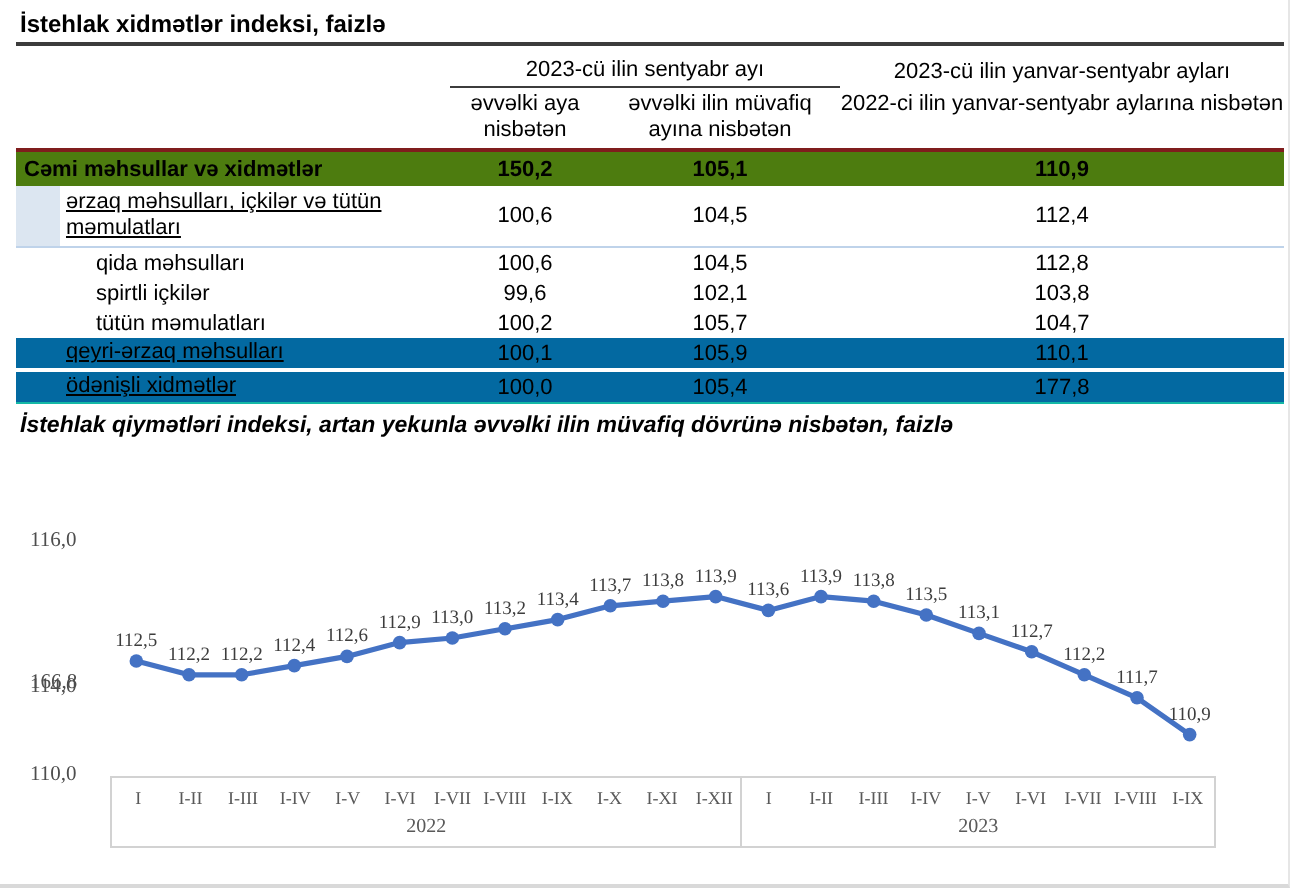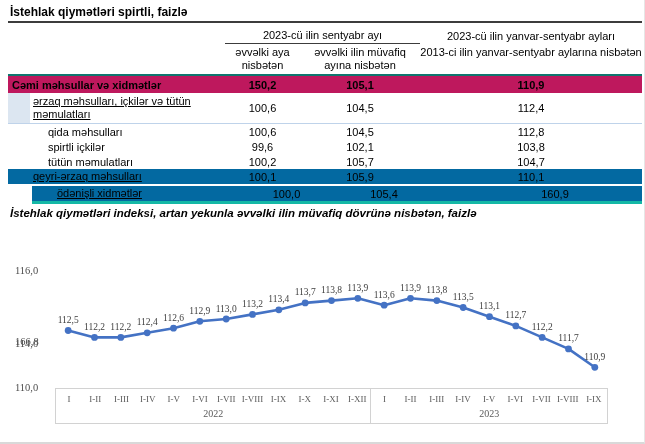--- a/index.html
+++ b/index.html
@@ -14,26 +14,26 @@
   
   .cpi-table{position:absolute;left:8px;top:25px;width:634px;font-size:11px;}
   .trow{display:grid;grid-template-columns:217px 75px 120px 222px;align-items:center;}
   .thead-a{display:grid;grid-template-columns:217px 195px 222px;align-items:end;height:19px;}
   .thead-a .grp{text-align:center;padding-bottom:2px;}
   .thead-a .grp-month{border-bottom:1px solid #3c3c3c;}
   .thead-b{display:grid;grid-template-columns:217px 75px 120px 222px;align-items:start;
            padding:2px 0 3px 0;min-height:24px;}
   .thead-b div{text-align:center;line-height:1.15;}
   .num{text-align:center;}
-  .row-total{background:#be185d;border-top:2px solid #0f766e;height:17px;font-weight:bold;}
+  .row-total{background:#4d7c0f;border-top:2px solid #7f1d1d;height:17px;font-weight:bold;}
   .row-food{min-height:30px;border-bottom:1px solid #BFD3EA;
             background:linear-gradient(90deg,#DCE6F1 0px,#DCE6F1 22px,transparent 22px);}
   .row-plain{height:15px;}
   .row-band{background:#0369a1;height:15px;}
-  .row-band-last{border-top:2px solid #ffffff;border-bottom:3px solid #14b8a6;margin-left:24px;}
+  .row-band-last{border-top:2px solid #ffffff;border-bottom:1px solid #14b8a6;}
   .ind1{padding-left:25px;line-height:1.18;text-decoration:underline;}
   .ind2{padding-left:40px;}
   .ind0{padding-left:4px;}
   
   .chart-title{position:absolute;left:10px;top:207px;font-size:11.5px;font-weight:bold;font-style:italic;}
   .chart{position:absolute;left:0;top:240px;width:645px;height:200px;}
   .chart svg{position:absolute;left:0;top:0;}
   .y-tick{position:absolute;left:15px;width:36px;font-family:"Liberation Serif",serif;
           font-size:10.5px;color:#4d4d4d;}
   .x-axis{position:absolute;box-sizing:border-box;border:1px solid #d2d2d2;display:flex;}
@@ -43,34 +43,34 @@
   .x-months span{flex:1;text-align:center;font-family:"Liberation Serif",serif;
                  font-size:9px;color:#595959;}
   .x-year{height:15px;text-align:center;font-family:"Liberation Serif",serif;
           font-size:10px;color:#595959;}
 </style>
 </head>
 <body>
 
 <div id="page">
 
-  <div class="doc-title">İstehlak qiymətləri spirtli, faizlə</div>
+  <div class="doc-title">İstehlak xidmətlər indeksi, faizlə</div>
   <div class="title-rule"></div>
 
   <div class="cpi-table">
     <div class="thead-a">
       <div></div>
       <div class="grp grp-month">2023-cü ilin sentyabr ayı</div>
       <div class="grp">2023-cü ilin yanvar-sentyabr ayları</div>
     </div>
     <div class="thead-b">
       <div></div>
       <div>əvvəlki aya nisbətən</div>
       <div>əvvəlki ilin müvafiq ayına nisbətən</div>
-      <div>2013-ci ilin yanvar-sentyabr aylarına nisbətən</div>
+      <div>2022-ci ilin yanvar-sentyabr aylarına nisbətən</div>
     </div>
 
     <div class="trow row-total">
       <div class="ind0">Cəmi məhsullar və xidmətlər</div>
       <div class="num">150,2</div>
       <div class="num">105,1</div>
       <div class="num">110,9</div>
     </div>
     <div class="trow row-food">
       <div class="ind1">ərzaq məhsulları, içkilər və tütün məmulatları</div>
@@ -99,21 +99,21 @@
     <div class="trow row-band">
       <div class="ind1">qeyri-ərzaq məhsulları</div>
       <div class="num">100,1</div>
       <div class="num">105,9</div>
       <div class="num">110,1</div>
     </div>
     <div class="trow row-band row-band-last">
       <div class="ind1">ödənişli xidmətlər</div>
       <div class="num">100,0</div>
       <div class="num">105,4</div>
-      <div class="num">160,9</div>
+      <div class="num">177,8</div>
     </div>
   </div>
 
   <div class="chart-title">İstehlak qiymətləri indeksi, artan yekunla əvvəlki ilin müvafiq dövrünə nisbətən, faizlə</div>
 
   <div class="chart">
     <div id="yaxis">
         <div class="y-tick" style="top: 4px; margin-top: 21px;">116,0</div>
         <div class="y-tick" style="top: 50px; margin-top: 48px;">114,0</div>
         <div class="y-tick" style="top: 96px;">166,8</div>

